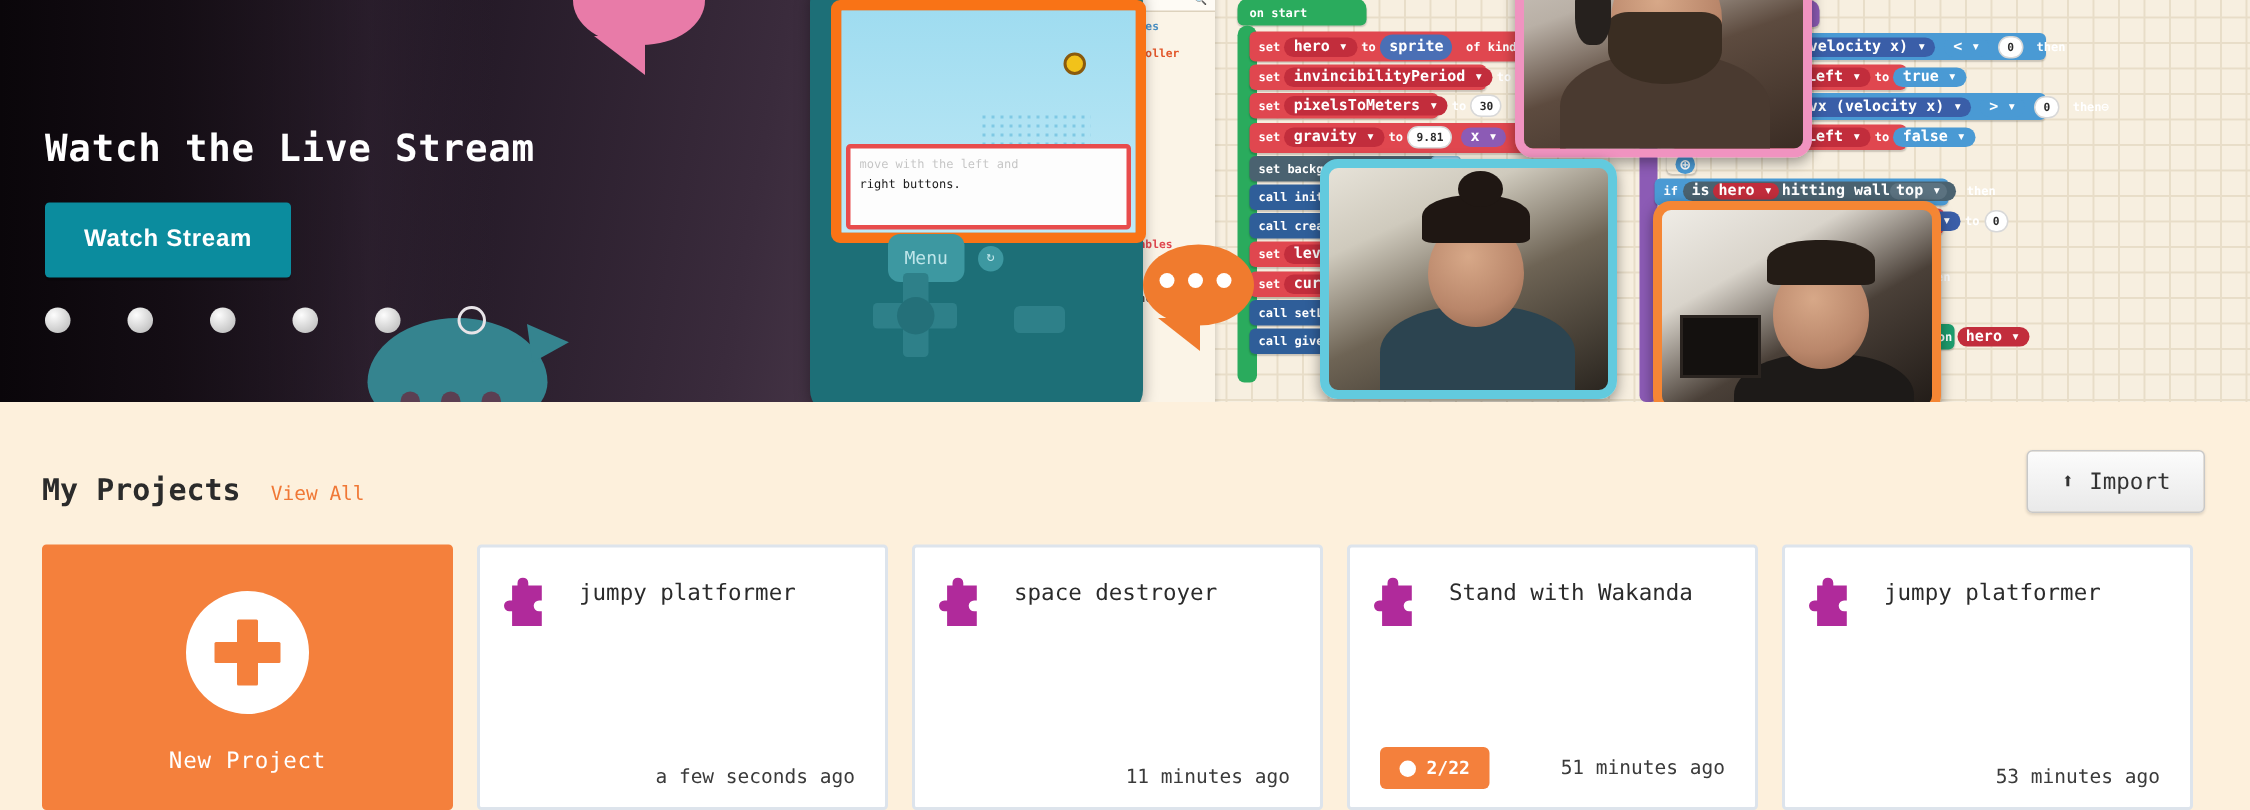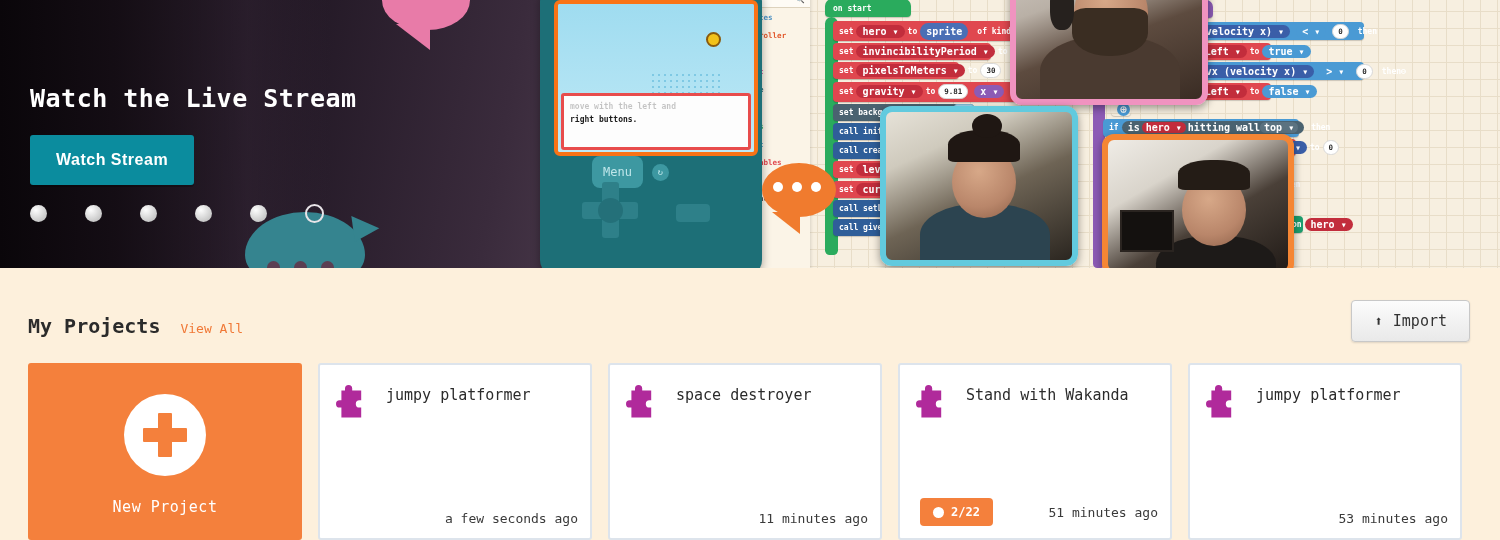--- a/index.html
+++ b/index.html
@@ -52,21 +52,21 @@
   .tb-search{height:15px;border-bottom:1px solid #ddd2bd;display:flex;align-items:center;padding:0 5px;background:#fefbf5;}
   .tb-search span{font-size:6.5px;color:#9a9188;}
   .tb-search .mg{margin-left:auto;font-size:7px;color:#8a8178;}
   .tb-item{display:flex;align-items:center;height:18.2px;padding-left:2px;position:relative;}
   .tb-bar{width:5px;height:18.2px;position:absolute;left:0;top:0;}
   .tb-ico{width:13px;text-align:center;font-size:8px;margin-left:8px;}
   .tb-lbl{font-size:7.5px;font-weight:bold;margin-left:3px;}
 
   .gameframe{position:absolute;left:0px;top:-8px;width:222px;height:290px;background:#1d6f77;border-radius:16px;
         box-shadow:0 2px 10px rgba(0,0,0,.35);}
-  .gf-screen{position:absolute;left:14px;top:14px;width:196px;height:148px;background:#9ad9ef;border:4px solid #f97316;border-radius:6px;overflow:hidden;font-weight:bold;}
+  .gf-screen{position:absolute;left:14px;top:14px;width:196px;height:148px;background:#9ad9ef;border:7px solid #f97316;border-radius:6px;overflow:hidden;}
   .gf-sky{position:absolute;inset:0;background:linear-gradient(#9fdcf0,#bfe9f6);}
   .gf-dots{position:absolute;left:92px;top:68px;width:74px;height:34px;
         background-image:radial-gradient(#7fc9e4 1px,transparent 1px);background-size:6px 6px;}
   .coin{position:absolute;width:11px;height:11px;border-radius:50%;background:#f2c21a;border:2px solid #8a5a0d;}
   .dialog{position:absolute;left:3px;bottom:2px;right:3px;height:43px;background:#fdfdfd;border:3px solid #e84c4c;border-radius:3px;
         font-size:8px;color:#1b1b1b;padding:4px 6px;line-height:13px;overflow:hidden;}
   .gf-menu{position:absolute;left:52px;top:170px;display:flex;align-items:center;gap:9px;}
   .gf-menu .mbtn{background:#3d98a1;color:#bfe6ea;font-size:12px;padding:9px 11px;border-radius:8px;}
   .gf-menu .rbtn{width:17px;height:17px;border-radius:50%;background:#3d98a1;color:#bfe6ea;font-size:9px;
         display:flex;align-items:center;justify-content:center;}
@@ -111,21 +111,21 @@
   .card{width:274px;height:177px;background:#fff;border:2px solid #dde4ec;border-radius:3px;position:relative;
         box-sizing:border-box;cursor:pointer;overflow:hidden;}
   .card.new{background:#f4803c;border-color:#f4803c;display:flex;flex-direction:column;align-items:center;justify-content:center;}
   .plus-circle{width:82px;height:82px;border-radius:50%;background:#fff;display:flex;align-items:center;justify-content:center;margin-top:6px;}
   .plus-circle .bar-h{position:absolute;width:44px;height:14px;background:#f4803c;border-radius:1px;}
   .plus-circle .bar-v{position:absolute;width:14px;height:44px;background:#f4803c;border-radius:1px;}
   .new-lbl{color:#fff;font-size:15px;margin-top:22px;letter-spacing:.5px;}
   .card-top{display:flex;align-items:flex-start;gap:14px;padding:18px 16px 0 16px;}
   .puzzle{width:36px;height:36px;flex:0 0 36px;margin-top:2px;}
   .card-name{font-size:15px;color:#2b2b2b;line-height:25px;word-break:break-word;}
-  .card-foot{position:absolute;left:8px;right:0;bottom:12px;display:flex;align-items:center;padding:0 12px;text-align:center;}
+  .card-foot{position:absolute;left:0;right:0;bottom:12px;display:flex;align-items:center;padding:0 20px;text-align:center;}
   .badge{display:inline-flex;align-items:center;gap:7px;background:#f4803c;color:#fff;border-radius:4px;
         padding:7px 13px;font-size:12px;font-weight:bold;}
   .badge .bdot{width:11px;height:11px;border-radius:50%;background:#fff;display:block;}
   .time{margin-left:auto;font-size:13px;color:#3a3a3a;}
 </style>
 </head>
 <body>
 
 <div class="page">
 

